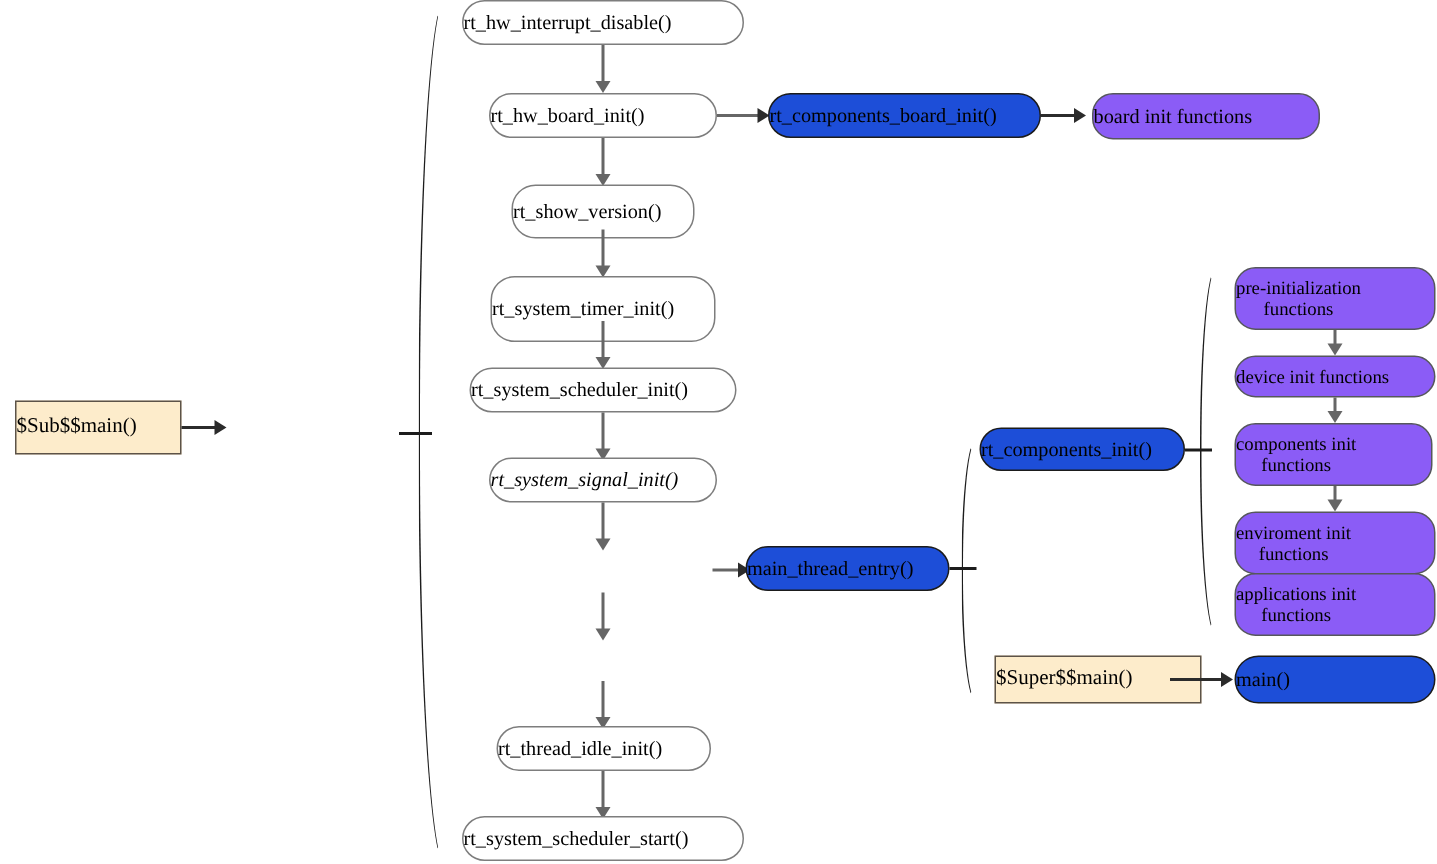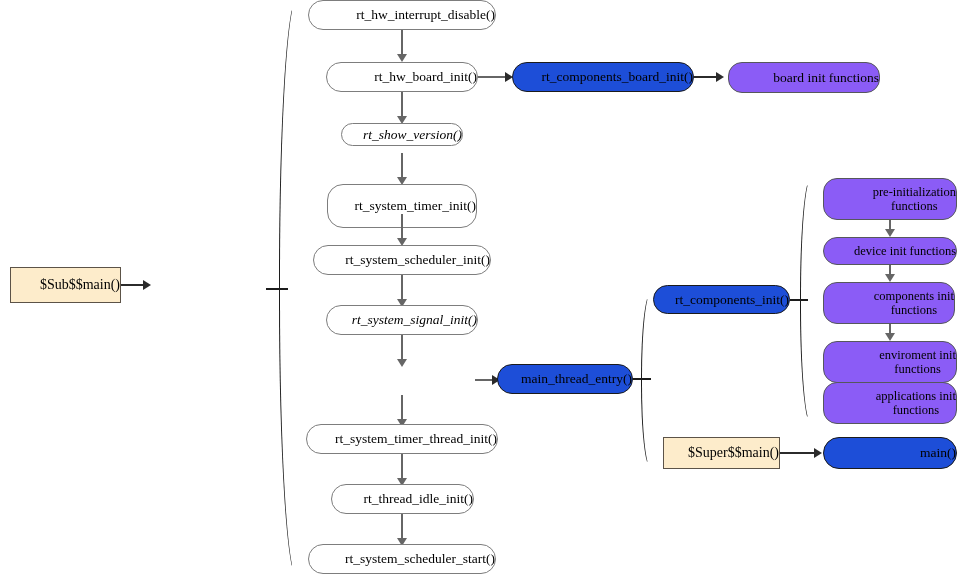--- a/index.html
+++ b/index.html
@@ -13,21 +13,21 @@
     height: 576px;
     background: #ffffff;
     overflow: hidden;
     font-family: "Liberation Serif", "DejaVu Serif", serif;
   }
   .node {
     position: absolute;
     box-sizing: border-box;
     display: flex;
     align-items: center;
-    justify-content: flex-end;
+    justify-content: flex-start;
     text-align: center;
     line-height: 1.12;
     color: #000000;
     white-space: pre-line;
   }
   
   .rr-grey {
     border: 1.6px solid #7d7d7d;
     border-radius: 16px;
     background: #ffffff;
@@ -122,21 +122,21 @@
 
   <div class="node rr-grey" style="left:326px; top:62px; width:152px; height:30px;">
     <span>rt_hw_board_init()</span>
   </div>
   <div class="vline" style="left:401px; top:92px; height:26px;"></div>
   <div class="arrow-down" style="left:397px; top:116px;"></div>
 
   <div class="hline" style="left:478px; top:76px; width:29px;"></div>
   <div class="arrow-right" style="left:505px; top:72px;"></div>
 
-  <div class="node rr-grey" style="left:341px; top:123px; width:122px; height:23px;font-style:italic;">
+  <div class="node rr-grey" style="left:341px; top:123px; width:122px; height:36px;">
     <span>rt_show_version()</span>
   </div>
   <div class="vline" style="left:401px; top:153px; height:26px;"></div>
   <div class="arrow-down" style="left:397px; top:177px;"></div>
 
   <div class="node rr-grey" style="left:327px; top:184px; width:150px; height:44px;">
     <span>rt_system_timer_init()</span>
   </div>
   <div class="vline" style="left:401px; top:214px; height:26px;"></div>
   <div class="arrow-down" style="left:397px; top:238px;"></div>
@@ -152,23 +152,20 @@
   </div>
   <div class="vline" style="left:401px; top:335px; height:26px;"></div>
   <div class="arrow-down" style="left:397px; top:359px;"></div>
 
   <div class="vline" style="left:401px; top:395px; height:26px;"></div>
   <div class="arrow-down" style="left:397px; top:419px;"></div>
 
   <div class="hline" style="left:475px; top:379px; width:20px;"></div>
   <div class="arrow-right" style="left:492px; top:375px;"></div>
 
-  <div class="node rr-grey" style="left:306px; top:424px; width:192px; height:30px;">
-    <span>rt_system_timer_thread_init()</span>
-  </div>
   <div class="vline" style="left:401px; top:454px; height:26px;"></div>
   <div class="arrow-down" style="left:397px; top:478px;"></div>
 
   <div class="node rr-grey" style="left:331px; top:484px; width:143px; height:30px;">
     <span>rt_thread_idle_init()</span>
   </div>
   <div class="vline" style="left:401px; top:514px; height:26px;"></div>
   <div class="arrow-down" style="left:397px; top:538px;"></div>
 
   <div class="node rr-grey" style="left:308px; top:544px; width:188px; height:30px;">
@@ -224,21 +221,21 @@
 functions</span>
   </div>
   <div class="vline" style="left:889px; top:383px; height:13px;"></div>
   <div class="arrow-down" style="left:885px; top:392px;"></div>
 
   <div class="node rr-blue" style="left:823px; top:382px; width:134px; height:42px;">
     <span>applications init
 functions</span>
   </div>
 
-  <div class="node sq-cream" style="left:663px; top:437px; width:117px; height:32px;">
+  <div class="node sq-cream" style="left:663px; top:437px; width:138px; height:32px;">
     <span>$Super$$main()</span>
   </div>
   <div class="hline dark" style="left:780px; top:452px; width:37px;"></div>
   <div class="arrow-right" style="left:814px; top:448px;"></div>
 
   <div class="node rr-dark" style="left:823px; top:437px; width:134px; height:32px;">
     <span>main()</span>
   </div>
 
 </div>

